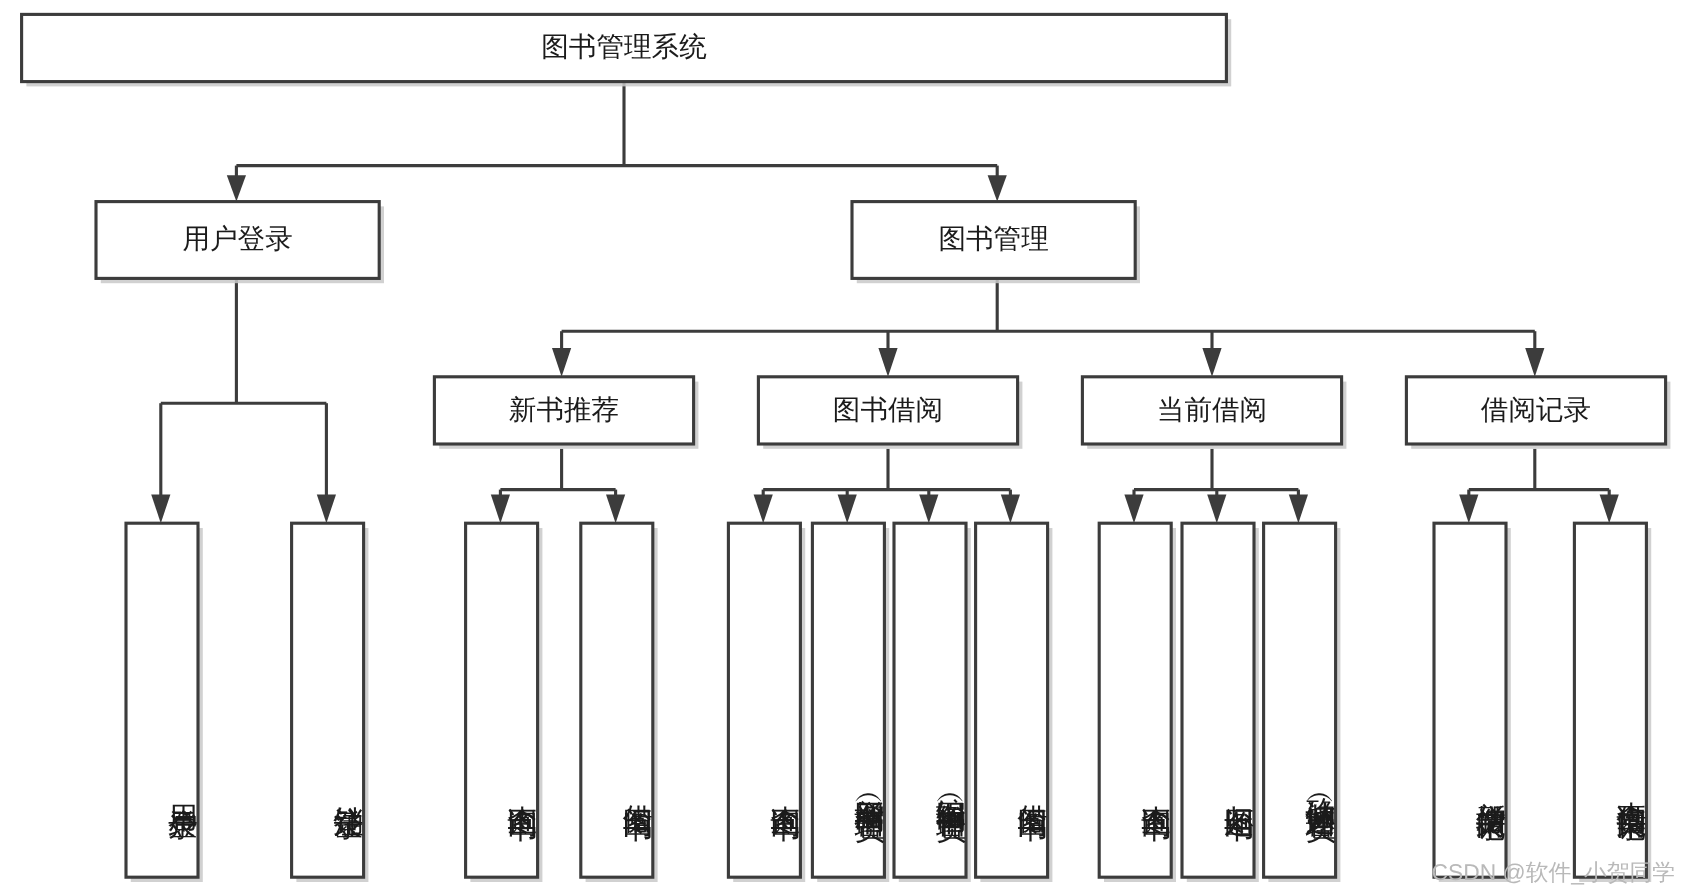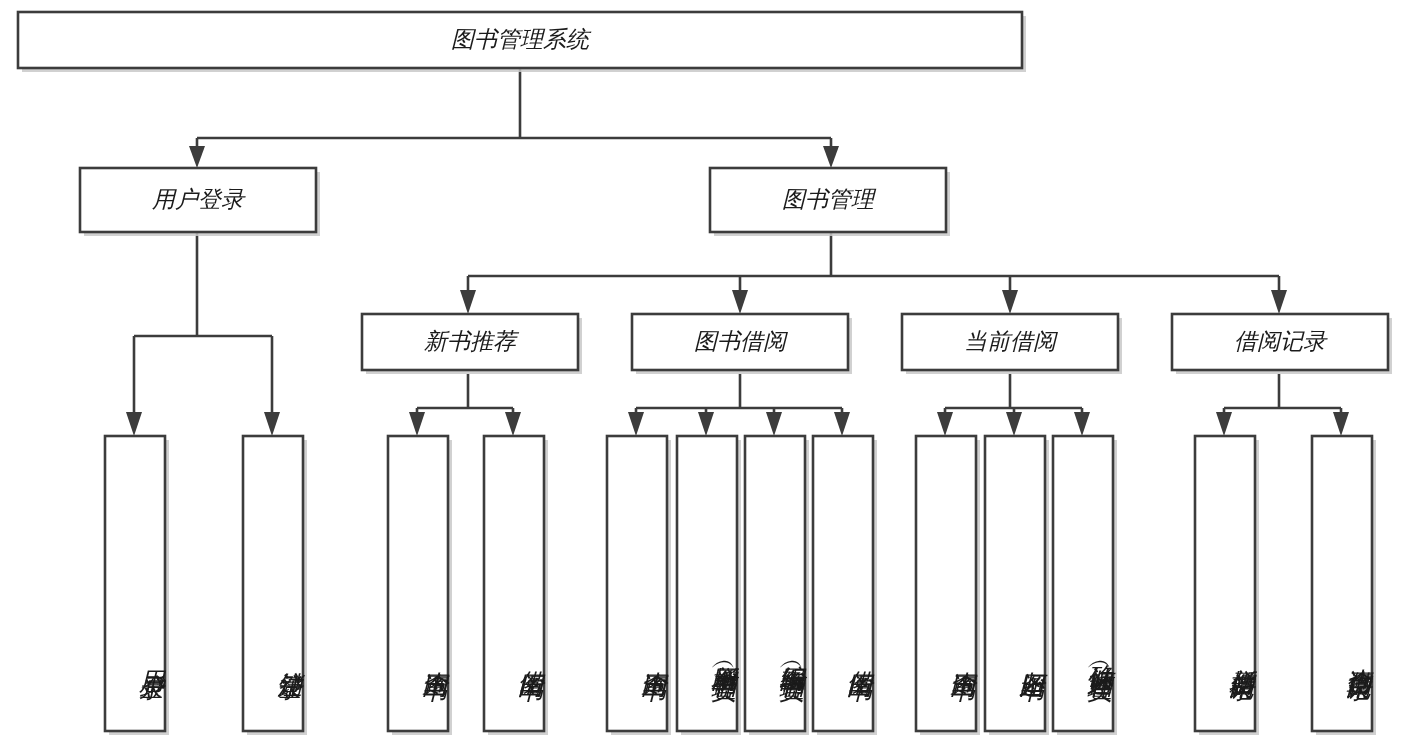--- a/index.html
+++ b/index.html
@@ -13,21 +13,20 @@
     font-family: "Liberation Sans", "DejaVu Sans", sans-serif;
     overflow: hidden;
     position: relative;
   }
   #diagram-root {
     position: absolute;
     left: 0;
     top: 0;
     width: 1169px;
     height: 747px;
-    font-style: italic;
   }
   svg.diagram {
     display: block;
     width: 1405px;
     height: 747px;
   }
   .node-box {
     fill: #ffffff;
     stroke: #3c3c3c;
     stroke-width: 2.6;
@@ -269,14 +268,15 @@
   <div class="leaf-label" style="left: 745px; top: 440px; width: 60px; height: 154.5px; justify-content: flex-start; padding-top: 136.5px;">编辑图书（管理员）</div>
   <div class="leaf-label" style="left: 813px; top: 436px; width: 60px; height: 151.5px; padding-top: 143.5px;">借阅图书</div>
 
   <div class="leaf-label" style="left: 916px; top: 436px; width: 60px; height: 151.5px; padding-top: 143.5px;">查询图书</div>
   <div class="leaf-label" style="left: 985px; top: 436px; width: 60px; height: 151.5px; padding-top: 143.5px;">归还图书</div>
   <div class="leaf-label" style="left: 1053px; top: 440px; width: 60px; height: 154.5px; padding-top: 136.5px;">确认归还（管理员）</div>
 
   <div class="leaf-label" style="left: 1195px; top: 436px; width: 60px; height: 153.5px; padding-top: 141.5px;">新增借阅记录</div>
   <div class="leaf-label" style="left: 1312px; top: 436px; width: 60px; height: 153.5px; padding-top: 141.5px;">查询借阅记录</div>
 
+  <div class="watermark">CSDN @软件_小贺同学</div>
 
 </div>
 
 </body></html>

